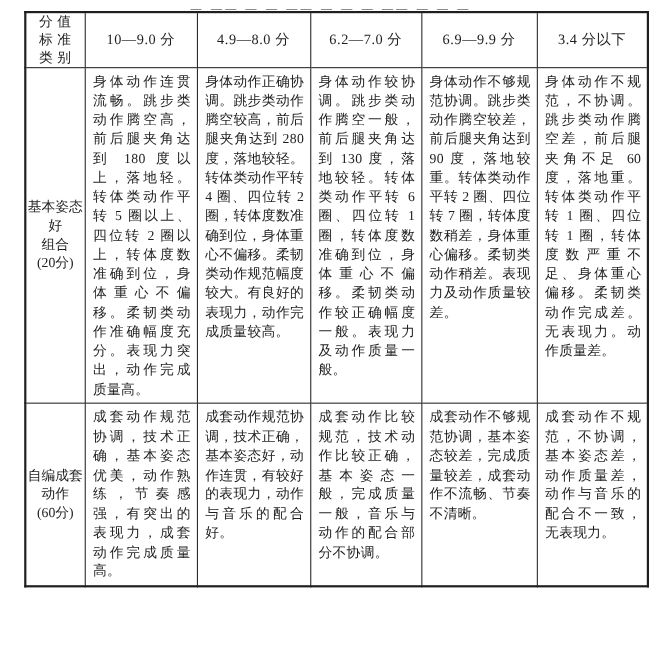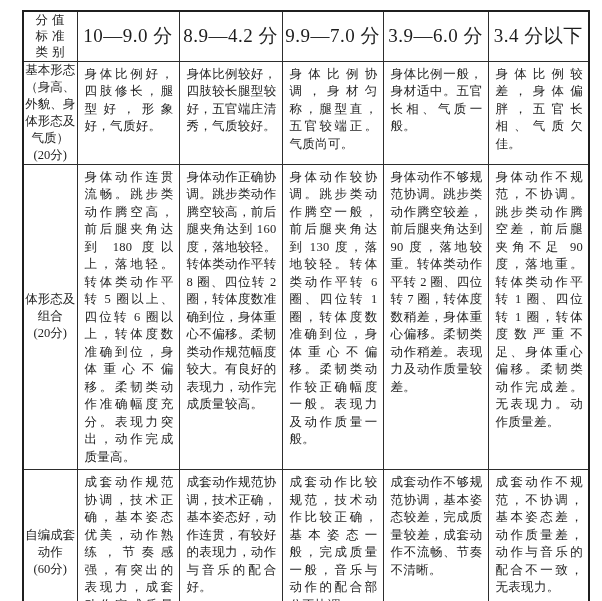--- a/index.html
+++ b/index.html
@@ -36,21 +36,21 @@
     overflow: hidden;
     margin-top: 21px;
   }
   tr.r-head { height: 50px; }
   tr.r1 { height: 92px; }
   tr.r2 { height: 302px; }
   tr.r3 { height: 138px; }
   td.head {
     text-align: center;
     vertical-align: middle;
-    font-size: 19px;
+    font-size: 13px;
     letter-spacing: 0.5px;
     padding: 0 2px;
   }
   td.stub {
     white-space: pre-line;
     line-height: 16px;
     font-size: 12.5px;
   }
   td.cat {
     text-align: center;
@@ -84,49 +84,36 @@
     <col style="width:101px">
     <col style="width:105px">
     <col style="width:101px">
   </colgroup>
   <tbody>
     <tr class="r-head">
       <td class="head stub">分 值
 标 准
 类 别</td>
       <td class="head">10—9.0 分</td>
-      <td class="head">8.9—4.2 分</td>
-      <td class="head">9.9—7.0 分</td>
-      <td class="head">3.9—6.0 分</td>
+      <td class="head">4.9—8.0 分</td>
+      <td class="head">6.2—7.0 分</td>
+      <td class="head">6.9—9.9 分</td>
       <td class="head">3.4 分以下</td>
     </tr>
 
-    <tr class="r1">
-      <td class="cat">基本形态
-（身高、
-外貌、身
-体形态及
-气质）
-(20分)</td>
-      <td class="cell">身体比例好，四肢修长，腿型好，形象好，气质好。</td>
-      <td class="cell">身体比例较好，四肢较长腿型较好，五官端庄清秀，气质较好。</td>
-      <td class="cell">身体比例协调，身材匀称，腿型直，五官较端正。气质尚可。</td>
-      <td class="cell">身体比例一般，身材适中。五官长相、气质一般。</td>
-      <td class="cell">身体比例较差，身体偏胖，五官长相、气质欠佳。</td>
-    </tr>
 
     <tr class="r2">
-      <td class="cat">体形态及
+      <td class="cat">基本姿态好
 组合
 (20分)</td>
-      <td class="cell">身体动作连贯流畅。跳步类动作腾空高，前后腿夹角达到 180 度以上，落地轻。转体类动作平转 5 圈以上、四位转 6 圈以上，转体度数准确到位，身体重心不偏移。柔韧类动作准确幅度充分。表现力突出，动作完成质量高。</td>
-      <td class="cell">身体动作正确协调。跳步类动作腾空较高，前后腿夹角达到 160 度，落地较轻。转体类动作平转 8 圈、四位转 2 圈，转体度数准确到位，身体重心不偏移。柔韧类动作规范幅度较大。有良好的表现力，动作完成质量较高。</td>
+      <td class="cell">身体动作连贯流畅。跳步类动作腾空高，前后腿夹角达到 180 度以上，落地轻。转体类动作平转 5 圈以上、四位转 2 圈以上，转体度数准确到位，身体重心不偏移。柔韧类动作准确幅度充分。表现力突出，动作完成质量高。</td>
+      <td class="cell">身体动作正确协调。跳步类动作腾空较高，前后腿夹角达到 280 度，落地较轻。转体类动作平转 4 圈、四位转 2 圈，转体度数准确到位，身体重心不偏移。柔韧类动作规范幅度较大。有良好的表现力，动作完成质量较高。</td>
       <td class="cell">身体动作较协调。跳步类动作腾空一般，前后腿夹角达到 130 度，落地较轻。转体类动作平转 6 圈、四位转 1 圈，转体度数准确到位，身体重心不偏移。柔韧类动作较正确幅度一般。表现力及动作质量一般。</td>
       <td class="cell">身体动作不够规范协调。跳步类动作腾空较差，前后腿夹角达到 90 度，落地较重。转体类动作平转 2 圈、四位转 7 圈，转体度数稍差，身体重心偏移。柔韧类动作稍差。表现力及动作质量较差。</td>
-      <td class="cell">身体动作不规范，不协调。跳步类动作腾空差，前后腿夹角不足 90 度，落地重。转体类动作平转 1 圈、四位转 1 圈，转体度数严重不足、身体重心偏移。柔韧类动作完成差。无表现力。动作质量差。</td>
+      <td class="cell">身体动作不规范，不协调。跳步类动作腾空差，前后腿夹角不足 60 度，落地重。转体类动作平转 1 圈、四位转 1 圈，转体度数严重不足、身体重心偏移。柔韧类动作完成差。无表现力。动作质量差。</td>
     </tr>
 
     <tr class="r3">
       <td class="cat">自编成套
 动作
 (60分)</td>
       <td class="cell">成套动作规范协调，技术正确，基本姿态优美，动作熟练，节奏感强，有突出的表现力，成套动作完成质量高。</td>
       <td class="cell">成套动作规范协调，技术正确，基本姿态好，动作连贯，有较好的表现力，动作与音乐的配合好。</td>
       <td class="cell">成套动作比较规范，技术动作比较正确，基本姿态一般，完成质量一般，音乐与动作的配合部分不协调。</td>
       <td class="cell">成套动作不够规范协调，基本姿态较差，完成质量较差，成套动作不流畅、节奏不清晰。</td>

